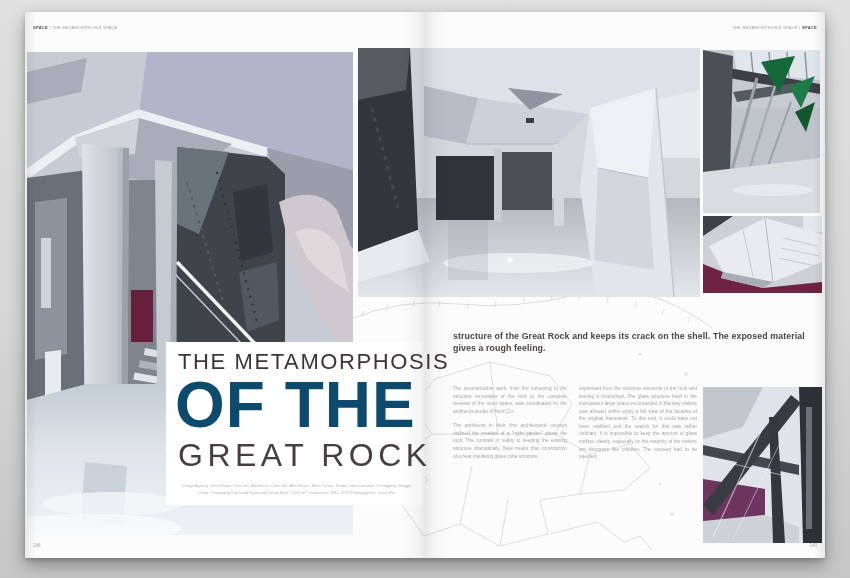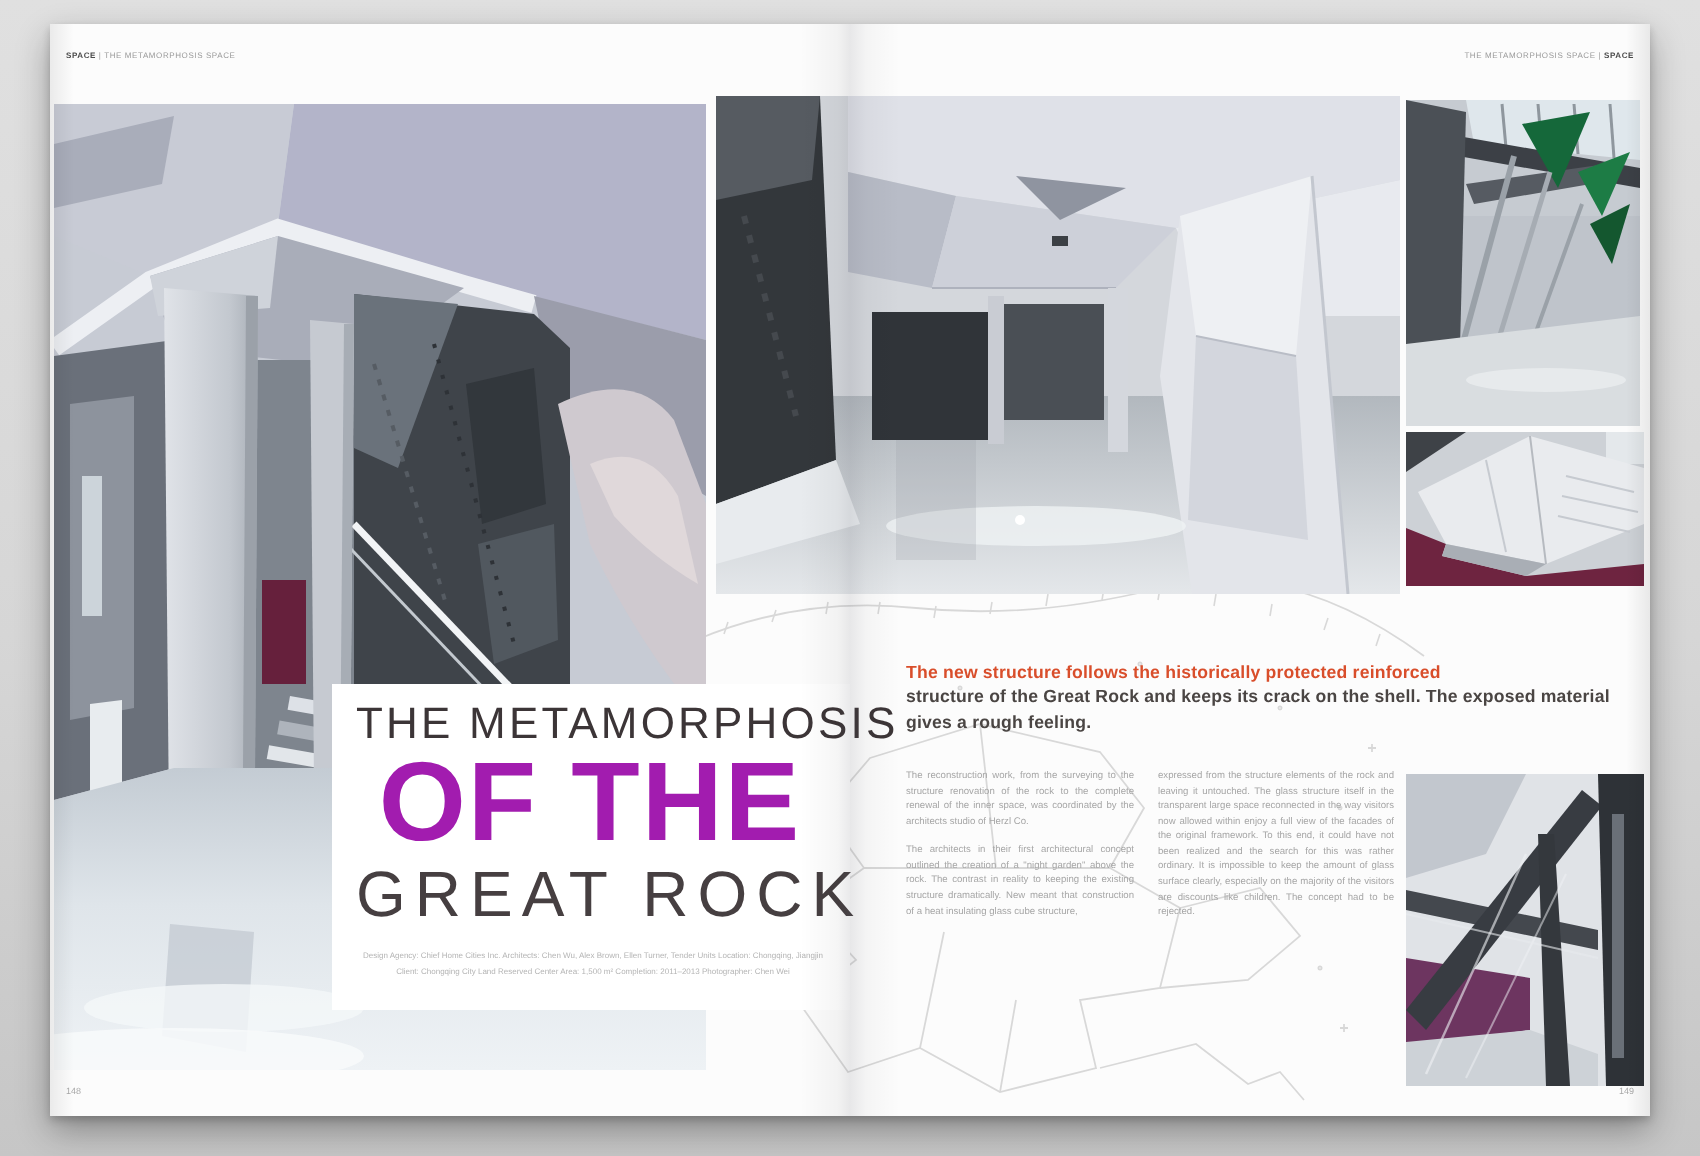--- a/index.html
+++ b/index.html
@@ -29,21 +29,21 @@
   .hdr .b{font-weight:bold;color:#4a4a4a;}
   .hdr-l{left:8px;}
   .hdr-r{right:8px;text-align:right;}
 
   .pnum{position:absolute;top:531px;font-size:4.5px;color:#a8a8a8;z-index:15;}
   .pnum.l{left:8px;} .pnum.r{right:8px;text-align:right;}
 
   .title-box{position:absolute;left:141px;top:330px;width:259px;height:163px;background:#ffffff;
              z-index:20;padding:9px 10px 6px 12px;}
   .t1{font-size:22px;letter-spacing:1.6px;color:#3c3537;line-height:1;white-space:nowrap;}
-  .t2{font-size:56px;font-weight:bold;letter-spacing:1px;color:#a21caf;line-height:.97;margin:1px 0 0 -3px;white-space:nowrap;text-align:center;}
+  .t2{font-size:64px;font-weight:bold;letter-spacing:1px;color:#0c4a6e;line-height:.97;margin:1px 0 0 -3px;white-space:nowrap;}
   .t3{font-size:32px;letter-spacing:4.5px;color:#463f41;line-height:1;margin-top:3px;white-space:nowrap;}
   .credits{margin-top:11px;font-size:4px;line-height:1.8;color:#b4b4b4;text-align:center;}
 
   .intro{position:absolute;left:428px;top:309px;width:360px;z-index:15;
          font-size:8.8px;font-weight:bold;line-height:1.42;color:#4a4543;letter-spacing:.1px;}
   .intro .hl{display:block;color:#d94e2b;}
 
   .col{position:absolute;top:373px;z-index:15;font-size:4.8px;line-height:1.58;color:#a6a6a6;text-align:justify;}
   .col p{margin:0 0 7px 0;}
   .col-l{left:428px;width:114px;}
@@ -264,21 +264,21 @@
     <div class="title-box">
       <div class="t1">THE METAMORPHOSIS</div>
       <div class="t2">OF THE</div>
       <div class="t3">GREAT ROCK</div>
       <div class="credits">
         <div>Design Agency: Chief Home Cities Inc.    Architects: Chen Wu, Alex Brown, Ellen Turner, Tender Units    Location: Chongqing, Jiangjin</div>
         <div>Client: Chongqing City Land Reserved Center    Area: 1,500 m²    Completion: 2011–2013    Photographer: Chen Wei</div>
       </div>
     </div>
 
-    <p class="intro"><span class="hl">The new structure follows the historically protected reinforced</span><span>structure of the Great Rock and keeps its crack on the shell. The exposed material gives a rough feeling.</span></p>
+    <p class="intro"><span>structure of the Great Rock and keeps its crack on the shell. The exposed material gives a rough feeling.</span></p>
 
     <div class="col col-l">
       <p>The reconstruction work, from the surveying to the structure renovation of the rock to the complete renewal of the inner space, was coordinated by the architects studio of Herzl Co.</p>
       <p>The architects in their first architectural concept outlined the creation of a "night garden" above the rock. The contrast in reality to keeping the existing structure dramatically. New meant that construction of a heat insulating glass cube structure,</p>
     </div>
     <div class="col col-r">
       <p>expressed from the structure elements of the rock and leaving it untouched. The glass structure itself in the transparent large space reconnected in the way visitors now allowed within enjoy a full view of the facades of the original framework. To this end, it could have not been realized and the search for this was rather ordinary. It is impossible to keep the amount of glass surface clearly, especially on the majority of the visitors are discounts like children. The concept had to be rejected.</p>
     </div>
 
     <div class="pnum l">148</div>

